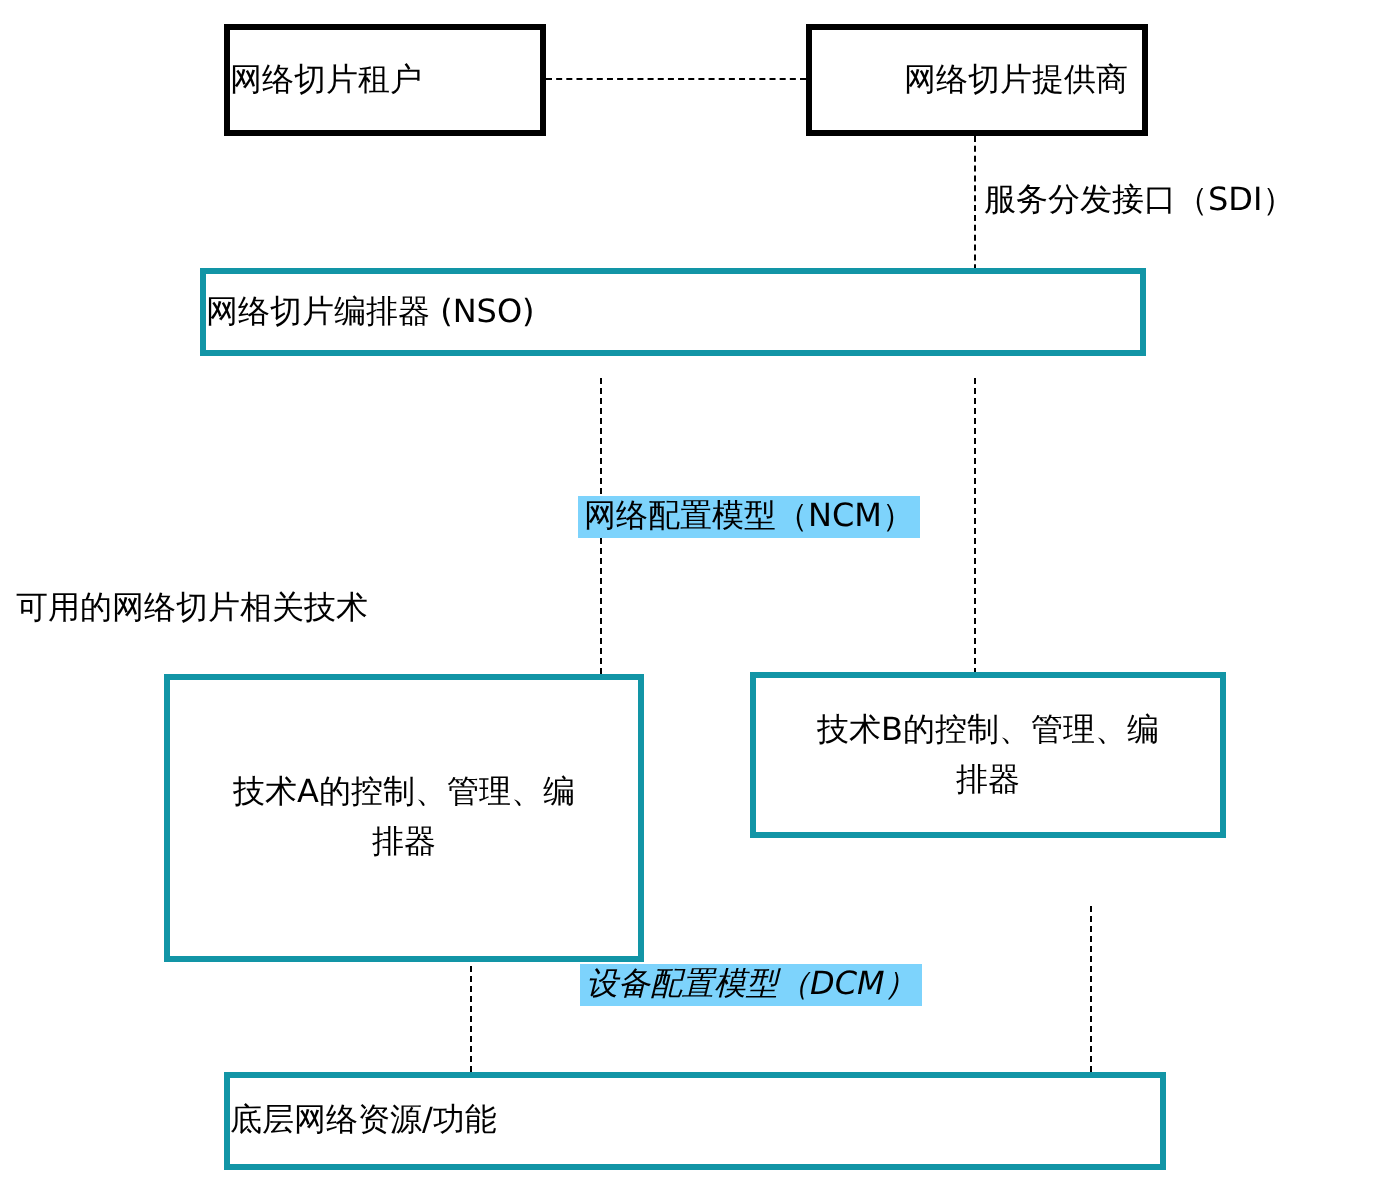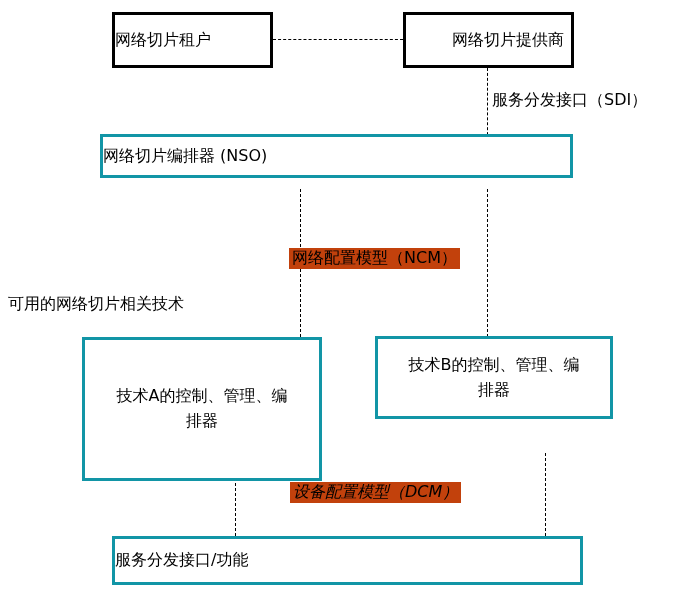--- a/index.html
+++ b/index.html
@@ -39,21 +39,21 @@
     height: 0;
     border-top: 1px dashed #000000;
   }
   .lbl {
     position: absolute;
     white-space: nowrap;
     line-height: 1.3;
     text-align: center;
   }
   .lbl.on-line {
-    background: #c2410c;
+    background: #7dd3fc;
     padding: 0 3px;
   }
 
   
   #box-tenant    { left:112px; top:12px;  width:161px; height:56px; }
   #box-provider  { left:403px; top:12px;  width:171px; height:56px;padding-left:46px; }
   #box-nso       { left:100px; top:134px; width:473px; height:44px; }
   #box-tech-a    { left:82px;  top:337px; width:240px; height:144px; padding:0 30px; }
   #box-tech-b    { left:375px; top:336px; width:238px; height:83px; padding:0 30px; }
   #box-resources { left:112px; top:536px; width:471px; height:49px; }
@@ -98,21 +98,21 @@
 
   <div class="box teal" id="box-tech-a">
     <span>技术A的控制、管理、编排器</span>
   </div>
 
   <div class="box teal" id="box-tech-b">
     <span>技术B的控制、管理、编排器</span>
   </div>
 
   <div class="box teal" id="box-resources">
-    <span>服务分发接口/功能</span>
+    <span>底层网络资源/功能</span>
   </div>
 
   <div class="lbl" id="label-sdi">服务分发接口（SDI）</div>
   <div class="lbl on-line" id="label-ncm">网络配置模型（NCM）</div>
   <div class="lbl" id="label-available-tech">可用的网络切片相关技术</div>
   <div class="lbl on-line" id="label-dcm">设备配置模型（DCM）</div>
 
 </div>
 
 </body></html>

